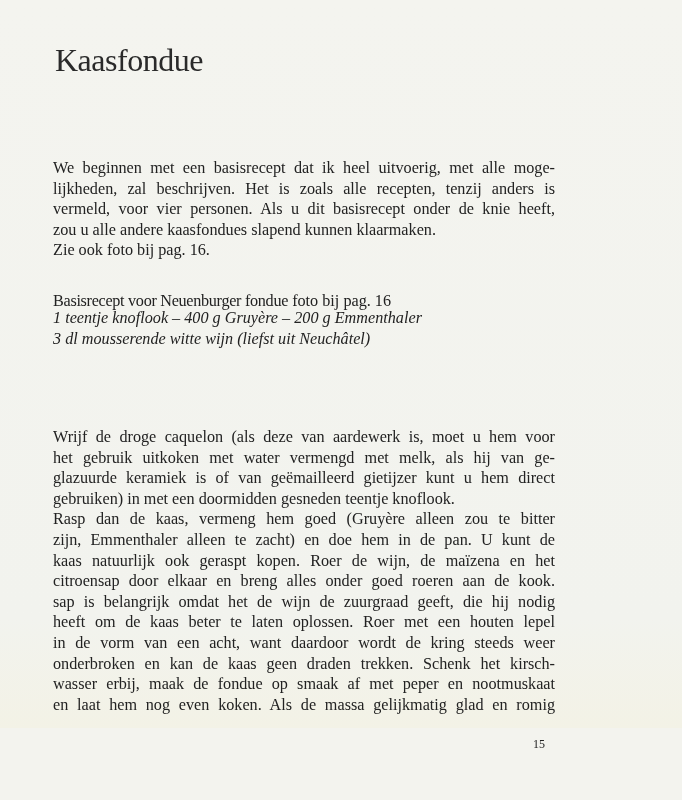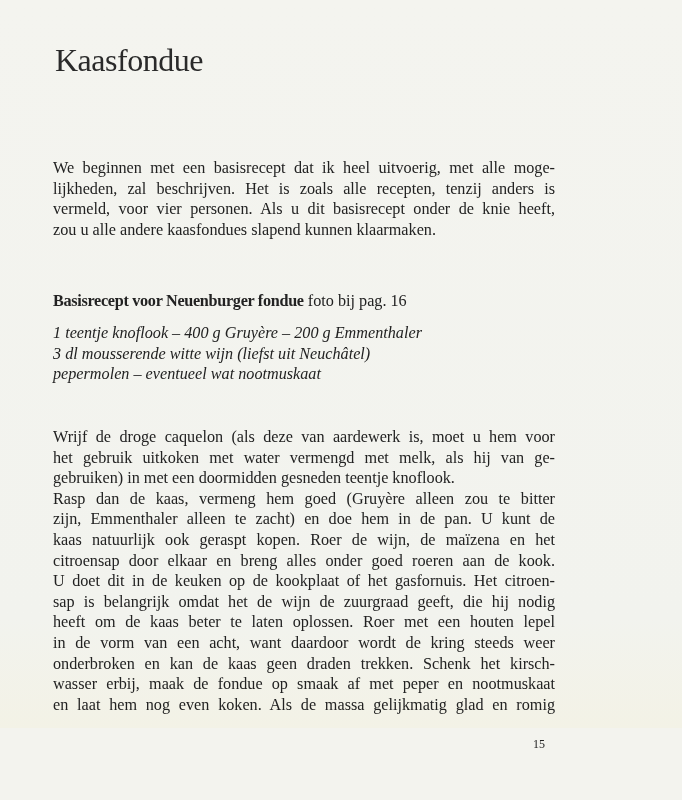--- a/index.html
+++ b/index.html
@@ -47,25 +47,25 @@
     .intro { top: 158px; }
     .recipe-heading {
       position: absolute;
       left: 53px;
       top: 291px;
       font-size: 16.2px;
       line-height: 20px;
       white-space: nowrap;
     }
     .recipe-heading b {
-      font-weight: bold;
+      font-weight: normal;
       letter-spacing: -0.3px;
     }
     .ingredients {
-      top: 323px;
+      top: 308px;
       font-style: italic;
     }
     .method {
       top: 427px;
     }
     .last-line {
       text-align-last: justify;
       font-family: Liberation Serif, serif;
     }
     .page-number {
@@ -81,41 +81,41 @@
 
 <div class="page">
 
   <h1 class="title">Kaasfondue</h1>
 
   <div class="text-block intro">
     <p class="last-line">We beginnen met een basisrecept dat ik heel uitvoerig, met alle moge-</p>
     <p class="last-line">lijkheden, zal beschrijven. Het is zoals alle recepten, tenzij anders is</p>
     <p class="last-line">vermeld, voor vier personen. Als u dit basisrecept onder de knie heeft,</p>
     <p>zou u alle andere kaasfondues slapend kunnen klaarmaken.</p>
+    <p>Zie ook foto bij pag. 16.</p>
   </div>
 
   <div class="recipe-heading">
     <b>Basisrecept voor Neuenburger fondue</b><span> foto bij pag. 16</span>
   </div>
 
   <div class="text-block ingredients">
     <p>1 teentje knoflook – 400 g Gruyère – 200 g Emmenthaler</p>
     <p>3 dl mousserende witte wijn (liefst uit Neuchâtel)</p>
-    <p>pepermolen – eventueel wat nootmuskaat</p>
   </div>
 
   <div class="text-block method">
     <p class="last-line">Wrijf de droge caquelon (als deze van aardewerk is, moet u hem voor</p>
     <p class="last-line">het gebruik uitkoken met water vermengd met melk, als hij van ge-</p>
+    <p class="last-line">glazuurde keramiek is of van geëmailleerd gietijzer kunt u hem direct</p>
     <p>gebruiken) in met een doormidden gesneden teentje knoflook.</p>
     <p class="last-line">Rasp dan de kaas, vermeng hem goed (Gruyère alleen zou te bitter</p>
     <p class="last-line">zijn, Emmenthaler alleen te zacht) en doe hem in de pan. U kunt de</p>
     <p class="last-line">kaas natuurlijk ook geraspt kopen. Roer de wijn, de maïzena en het</p>
     <p class="last-line">citroensap door elkaar en breng alles onder goed roeren aan de kook.</p>
-    <p class="last-line">U doet dit in de keuken op de kookplaat of het gasfornuis. Het citroen-</p>
     <p class="last-line">sap is belangrijk omdat het de wijn de zuurgraad geeft, die hij nodig</p>
     <p class="last-line">heeft om de kaas beter te laten oplossen. Roer met een houten lepel</p>
     <p class="last-line">in de vorm van een acht, want daardoor wordt de kring steeds weer</p>
     <p class="last-line">onderbroken en kan de kaas geen draden trekken. Schenk het kirsch-</p>
     <p class="last-line">wasser erbij, maak de fondue op smaak af met peper en nootmuskaat</p>
     <p class="last-line">en laat hem nog even koken. Als de massa gelijkmatig glad en romig</p>
   </div>
 
   <div class="page-number">15</div>
 

